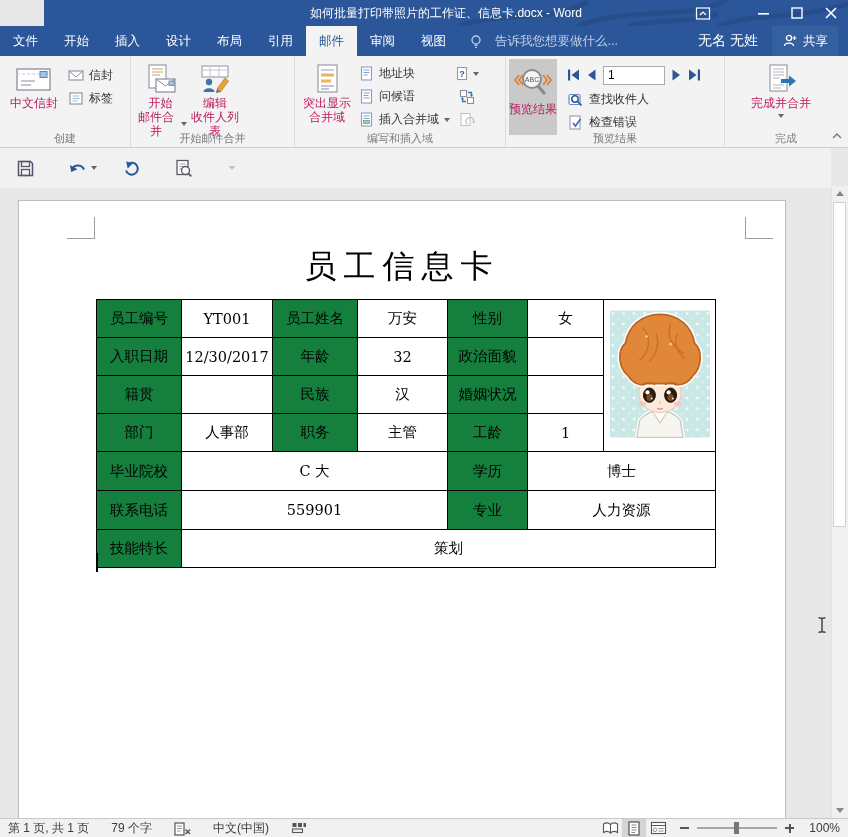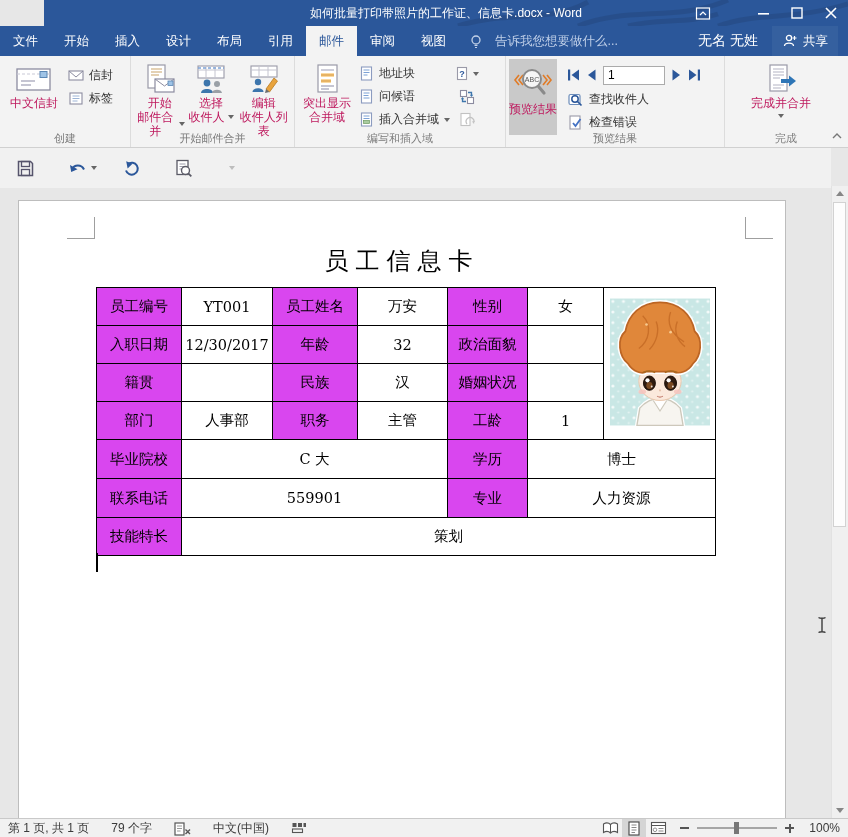--- a/index.html
+++ b/index.html
@@ -43,24 +43,24 @@
   
   .qat{position:absolute;top:148px;left:0;right:17px;height:40px;background:#f1f1f1;display:flex;align-items:center;}
   .qbtn{display:flex;align-items:center;justify-content:center;height:28px;padding:0 4px;}
   
   .docarea{position:absolute;top:188px;left:0;right:17px;bottom:19px;background:#e7e7e7;overflow:hidden;}
   .page{position:absolute;left:18px;top:12px;width:768px;height:640px;background:#fff;border:1px solid #bdbdbd;box-sizing:border-box;}
   .crop{position:absolute;width:27px;height:21px;}
   .crop.tl{left:48px;top:16px;border-right:1px solid #9f9f9f;border-bottom:1px solid #9f9f9f;}
   .crop.tr{left:726px;top:16px;border-left:1px solid #9f9f9f;border-bottom:1px solid #9f9f9f;}
   .dtitle{margin:44px 0 10px 0;text-align:center;font-family:"DejaVu Serif","Liberation Serif",serif;
-    font-size:24px;font-weight:400;color:#000;letter-spacing:7px;}
+    font-size:32px;font-weight:400;color:#000;letter-spacing:7px;}
   table.info{border-collapse:collapse;margin-left:77px;font-family:"DejaVu Serif","Liberation Serif",serif;font-size:14.5px;color:#000;}
   table.info td{border:1.8px solid #000;text-align:center;padding:0 2px;}
-  td.lab{background:#d946ef;}
+  td.lab{background:#15803d;}
   td.photo{padding:5px;background:#fff;}
   .caret{position:absolute;left:77px;top:352px;width:1.5px;height:19px;background:#000;}
   .ibeam{position:absolute;left:816px;top:427px;}
   
   .vscroll{position:absolute;right:0;top:186px;bottom:19px;width:17px;background:#f0f0f0;border-left:1px solid #e2e2e2;box-sizing:border-box;}
   .sarrow{position:absolute;left:0;width:16px;height:15px;display:flex;align-items:center;justify-content:center;}
   .sarrow.up{top:0;}
   .sarrow.down{bottom:0;}
   .tri-up{width:0;height:0;border-left:4px solid transparent;border-right:4px solid transparent;border-bottom:5px solid #868686;}
   .tri-down{width:0;height:0;border-left:4px solid transparent;border-right:4px solid transparent;border-top:5px solid #868686;}
@@ -185,38 +185,20 @@
           <rect x="4" y="1" width="17" height="23" fill="#fff" stroke="#9a9aa8" stroke-width="1.2"></rect>
           <path d="M7 5 h11 M7 8 h11 M7 11 h8" stroke="#c9a36a" stroke-width="1.2"></path>
           <rect x="11" y="15" width="19" height="13" fill="#fff" stroke="#8c8ca0" stroke-width="1.2"></rect>
           <path d="M11 15 L20.5 22 L30 15" fill="none" stroke="#8c8ca0" stroke-width="1"></path>
           <rect x="24" y="17" width="5" height="4.5" fill="#9ec3e6" stroke="#5a87b5" stroke-width=".8"></rect>
         </svg>
       </span>
       <span class="bl">开始</span>
       <span class="bl" style="display:flex;align-items:center;gap:3px;">
         <span>邮件合并</span>
-          <span class="dda"></span>
-      </span>
-    </div>
-    <div class="bigbtn" style="width:53px;">
-      <span class="bicon">
-        <svg width="32" height="30" viewBox="0 0 32 30">
-          <rect x="3" y="2" width="26" height="12" fill="#fff" stroke="#9a9aa8" stroke-width="1.1"></rect>
-          <path d="M3 6 h26 M11 2 v12 M20 2 v12" stroke="#c4c4cf" stroke-width="1"></path>
-          <path d="M3 4 h26" stroke="#7da2d6" stroke-width="1.4" stroke-dasharray="3 2"></path>
-          <circle cx="12" cy="19" r="3.4" fill="#3d76ad"></circle>
-          <path d="M6 29 C6 23.5 18 23.5 18 29 Z" fill="#3d76ad"></path>
-          <circle cx="22" cy="20" r="3" fill="#9aa0a6"></circle>
-          <path d="M17 29 C17 24.5 27 24.5 27 29 Z" fill="#9aa0a6"></path>
-        </svg>
-      </span>
-      <span class="bl">选择</span>
-      <span class="bl" style="display:flex;align-items:center;gap:3px;">
-        <span>收件人</span>
           <span class="dda"></span>
       </span>
     </div>
     <div class="bigbtn" style="width:56px;">
       <span class="bicon">
         <svg width="32" height="30" viewBox="0 0 32 30">
           <rect x="3" y="2" width="26" height="11" fill="#fff" stroke="#9a9aa8" stroke-width="1.1"></rect>
           <path d="M3 6 h26 M11 2 v11 M20 2 v11" stroke="#c4c4cf" stroke-width="1"></path>
           <circle cx="10" cy="18" r="3.2" fill="#3d76ad"></circle>
           <path d="M4.5 28 C4.5 23 15.5 23 15.5 28 Z" fill="#3d76ad"></path>

